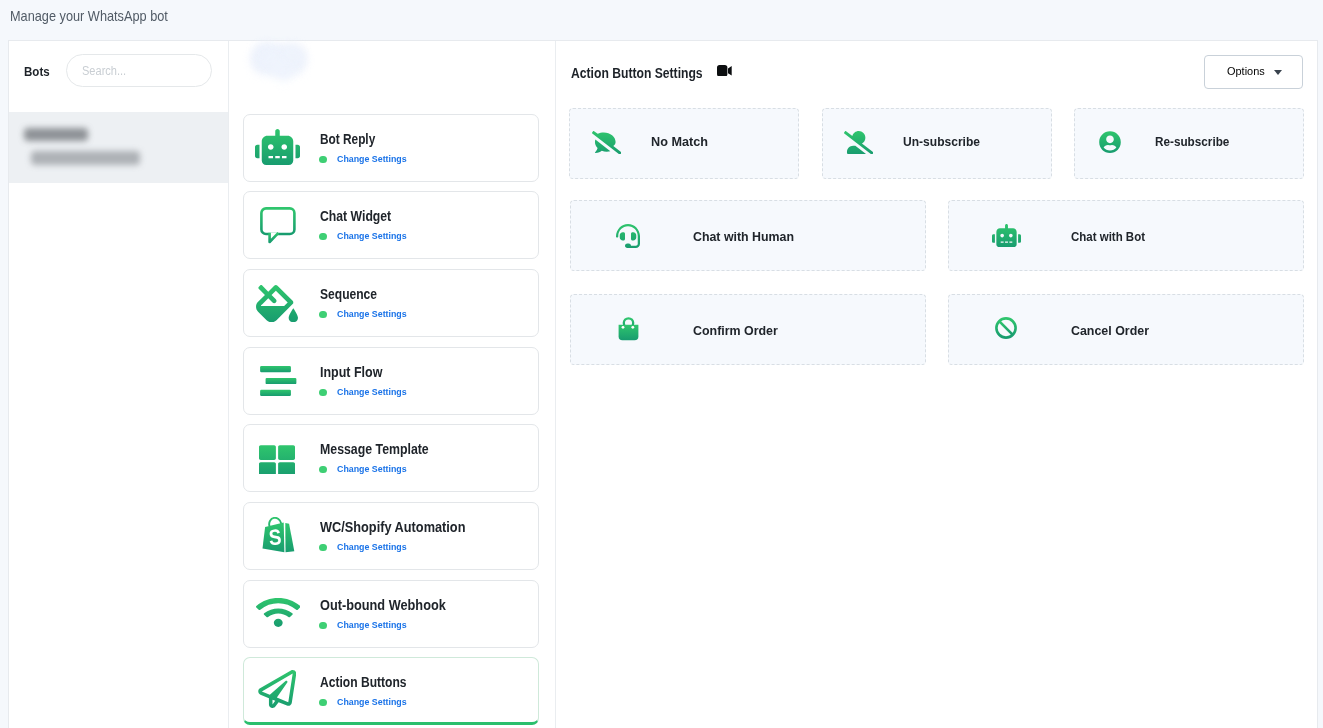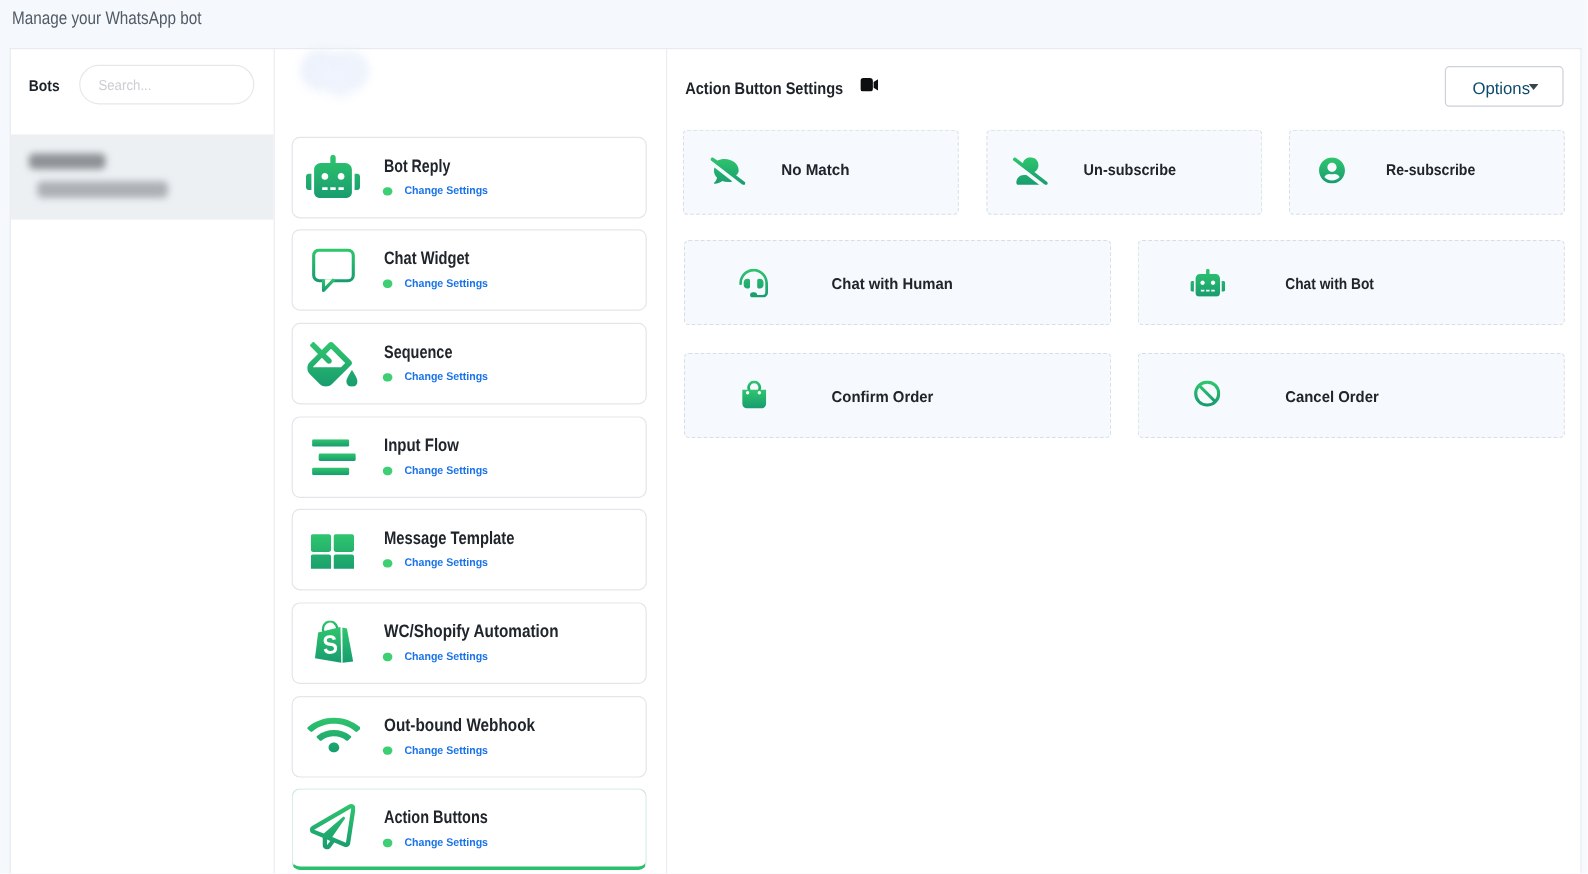--- a/index.html
+++ b/index.html
@@ -87,21 +87,21 @@
     <path fill="url(#gg)" d="M440 6.5L24 246.4c-34.4 19.9-31.1 70.8 5.7 85.9L144 379.6V464c0 46.4 59.2 65.5 86.6 28.6l43.8-59.1 111.9 46.2c5.9 2.4 12.1 3.6 18.3 3.6 8.2 0 16.3-2.1 23.6-6.2 12.8-7.2 21.6-20 23.9-34.5l59.4-387.2c6.1-40.1-36.9-68.8-71.5-48.9zM192 464v-64.6l36.6 15.1L192 464zm212.6-28.7l-153.8-63.5L391 169.5c10.7-15.5-9.5-33.5-23.7-21.2L155.8 332.6 48.1 288.2 464 48.1l-59.4 387.2z"></path>
   </svg>
 <div class="txt" style="left:319.6px;top:672.7px;font-size:15px;font-weight:bold;color:#20252b;transform:scaleX(0.805)">Action Buttons</div>
 <div class="abs" style="left:319.1px;top:698.5px;width:7.8px;height:7.8px;border-radius:50%;background:#3ecf74"></div>
 <div class="txt" style="left:337.4px;top:697.3px;font-size:9.3px;font-weight:bold;color:#1a73e8;transform:scaleX(.95)">Change Settings</div>
 <div class="txt" style="left:570.7px;top:64.5px;font-size:14px;font-weight:bold;color:#1d2228;transform:scaleX(.868)">Action Button Settings</div>
 <svg style="position:absolute;left:716.8px;top:64.8px" width="15" height="11.6" viewBox="0 0 15 11.6">
     <path fill="#0c0e10" d="M0 2.6 A2.6 2.6 0 0 1 2.6 0 h5.2 a2.6 2.6 0 0 1 2.6 2.6 v6.4 a2.6 2.6 0 0 1 -2.6 2.6 h-5.2 a2.6 2.6 0 0 1 -2.6 -2.6 Z M11 3.4 L14.7 1.1 V10.5 L11 8.2 Z"></path>
   </svg>
 <div class="abs" style="left:1204px;top:55px;width:99px;height:34px;border:1px solid #c9d1d9;border-radius:4px;box-sizing:border-box;background:#fff"></div>
-<div class="txt" style="left:1226.5px;top:64.8px;font-size:14px;color:#0c4a6e;transform:scaleX(.995)">Options</div>
+<div class="txt" style="left:1226.5px;top:64.8px;font-size:11px;color:#000000;transform:scaleX(.995)">Options</div>
 <div class="abs" style="left:1274px;top:70px;width:0;height:0;border-left:4.5px solid transparent;border-right:4.5px solid transparent;border-top:5px solid #39434e"></div>
 <div class="abs" style="left:569px;top:107.5px;width:230px;height:71px;background:#f6f9fd;border:1px dashed #d8dee4;border-radius:4px;box-sizing:border-box"></div>
 <svg style="position:absolute;left:591.75px;top:130.79999999999998px" width="29.5" height="23.6" viewBox="0 0 640 512">
     <path fill="url(#gg)" d="M64 240c0 49.6 21.4 95 57 130.7-12.6 50.3-54.3 95.2-54.8 95.8-2.2 2.3-2.8 5.7-1.5 8.7 1.3 2.9 4.1 4.8 7.3 4.8 66.3 0 116-31.8 140.6-51.4 32.7 12.3 69 19.4 107.4 19.4 27.4 0 53.7-3.6 78.4-10L72.9 186.4c-5.6 17.1-8.9 35-8.9 53.6zm569.8 218.1L462.9 326C497.1 302.3 512 272.4 512 240c0-114.9-114.6-208-256-208-48.2 0-93.1 11-131.6 29.8L45.5 3.4C38.5-2 28.5-.8 23 6.2L3.4 31.4c-5.4 7-4.2 17 2.8 22.4l588.4 454.7c7 5.4 17 4.2 22.5-2.8l19.6-25.3c5.4-6.8 4.1-16.9-2.9-22.3z"></path>
   </svg>
 <div class="txt" style="left:650.5px;top:134.4px;font-size:13px;font-weight:bold;color:#20252b;transform:scaleX(0.974)">No Match</div>
 <div class="abs" style="left:821.5px;top:107.5px;width:230px;height:71px;background:#f6f9fd;border:1px dashed #d8dee4;border-radius:4px;box-sizing:border-box"></div>
 <svg style="position:absolute;left:843.85px;top:130.7px" width="29.5" height="23.6" viewBox="0 0 640 512">
     <path fill="url(#gg)" d="M633.8 458.1L389.6 269.3C433.8 244.7 464 198.1 464 144 464 64.5 399.5 0 320 0c-67.1 0-123 46.1-139 108.2L45.5 3.4C38.5-2 28.5-.8 23 6.2L3.4 31.4c-5.4 7-4.2 17 2.8 22.4l588.4 454.7c7 5.4 17 4.2 22.5-2.8l19.6-25.3c5.4-6.8 4.1-16.9-2.9-22.3zM198.4 320C124.2 320 64 380.2 64 454.4v9.6c0 26.5 21.5 48 48 48h382.2L245.8 320h-47.4z"></path>
   </svg>

